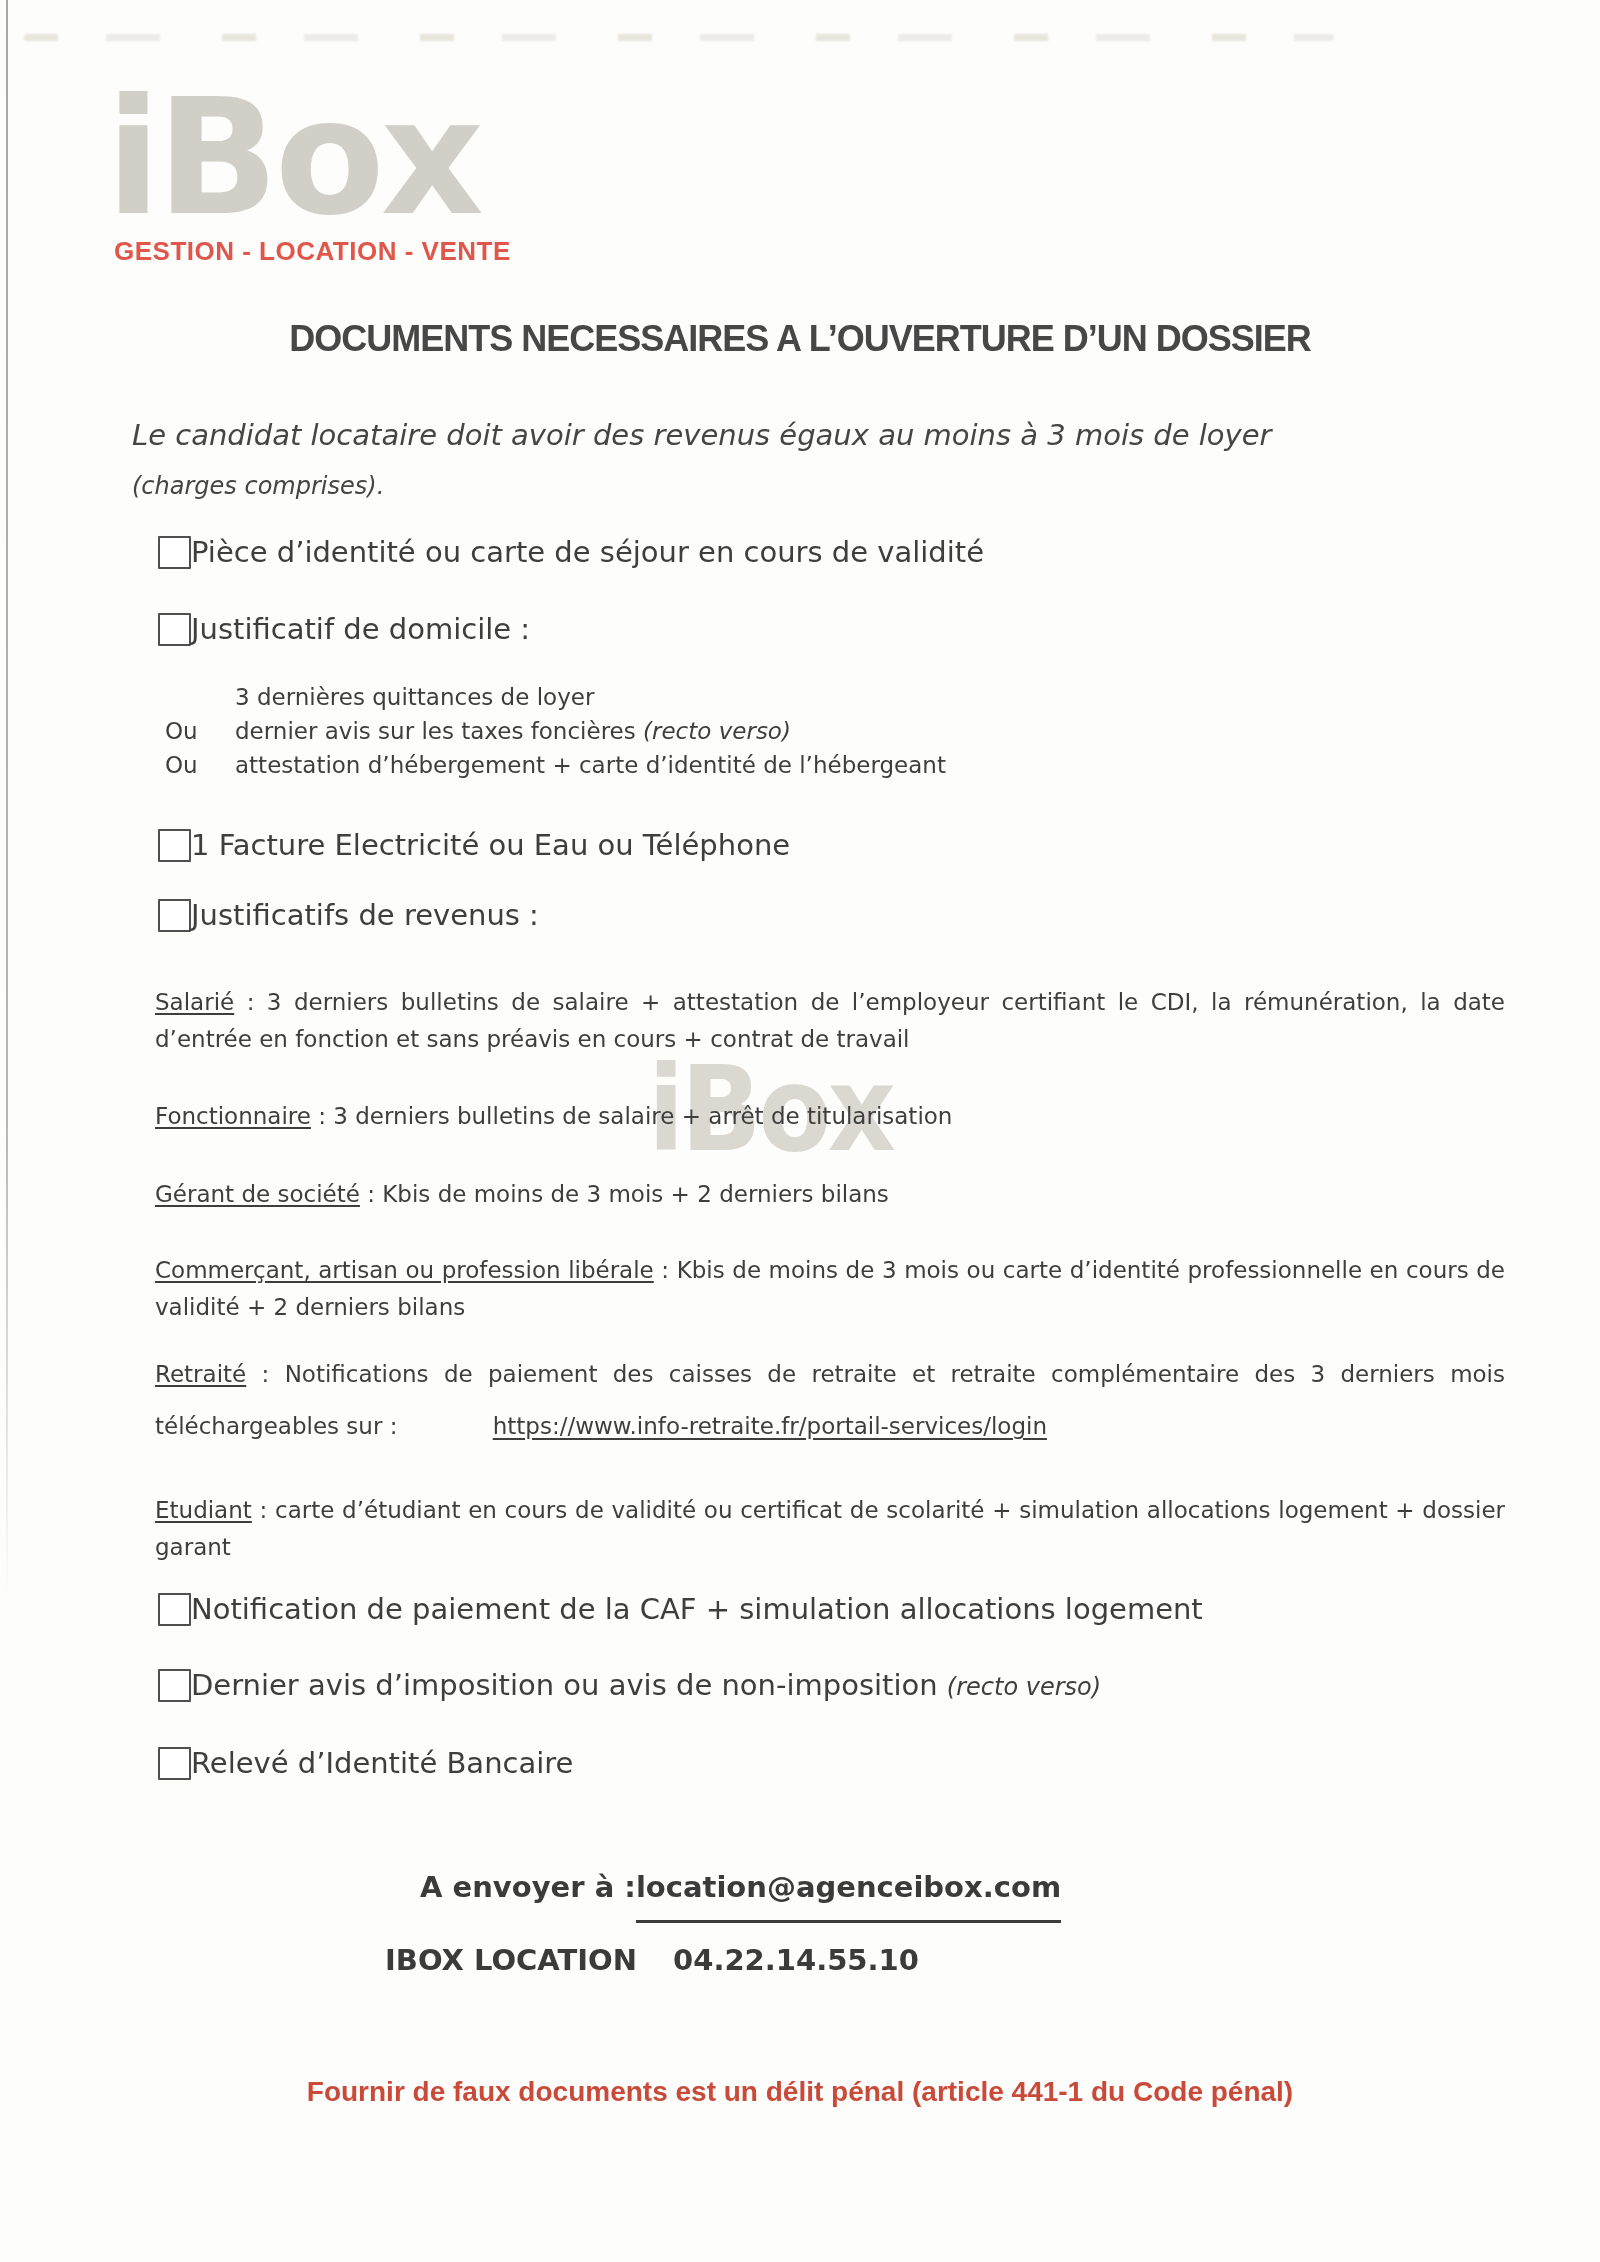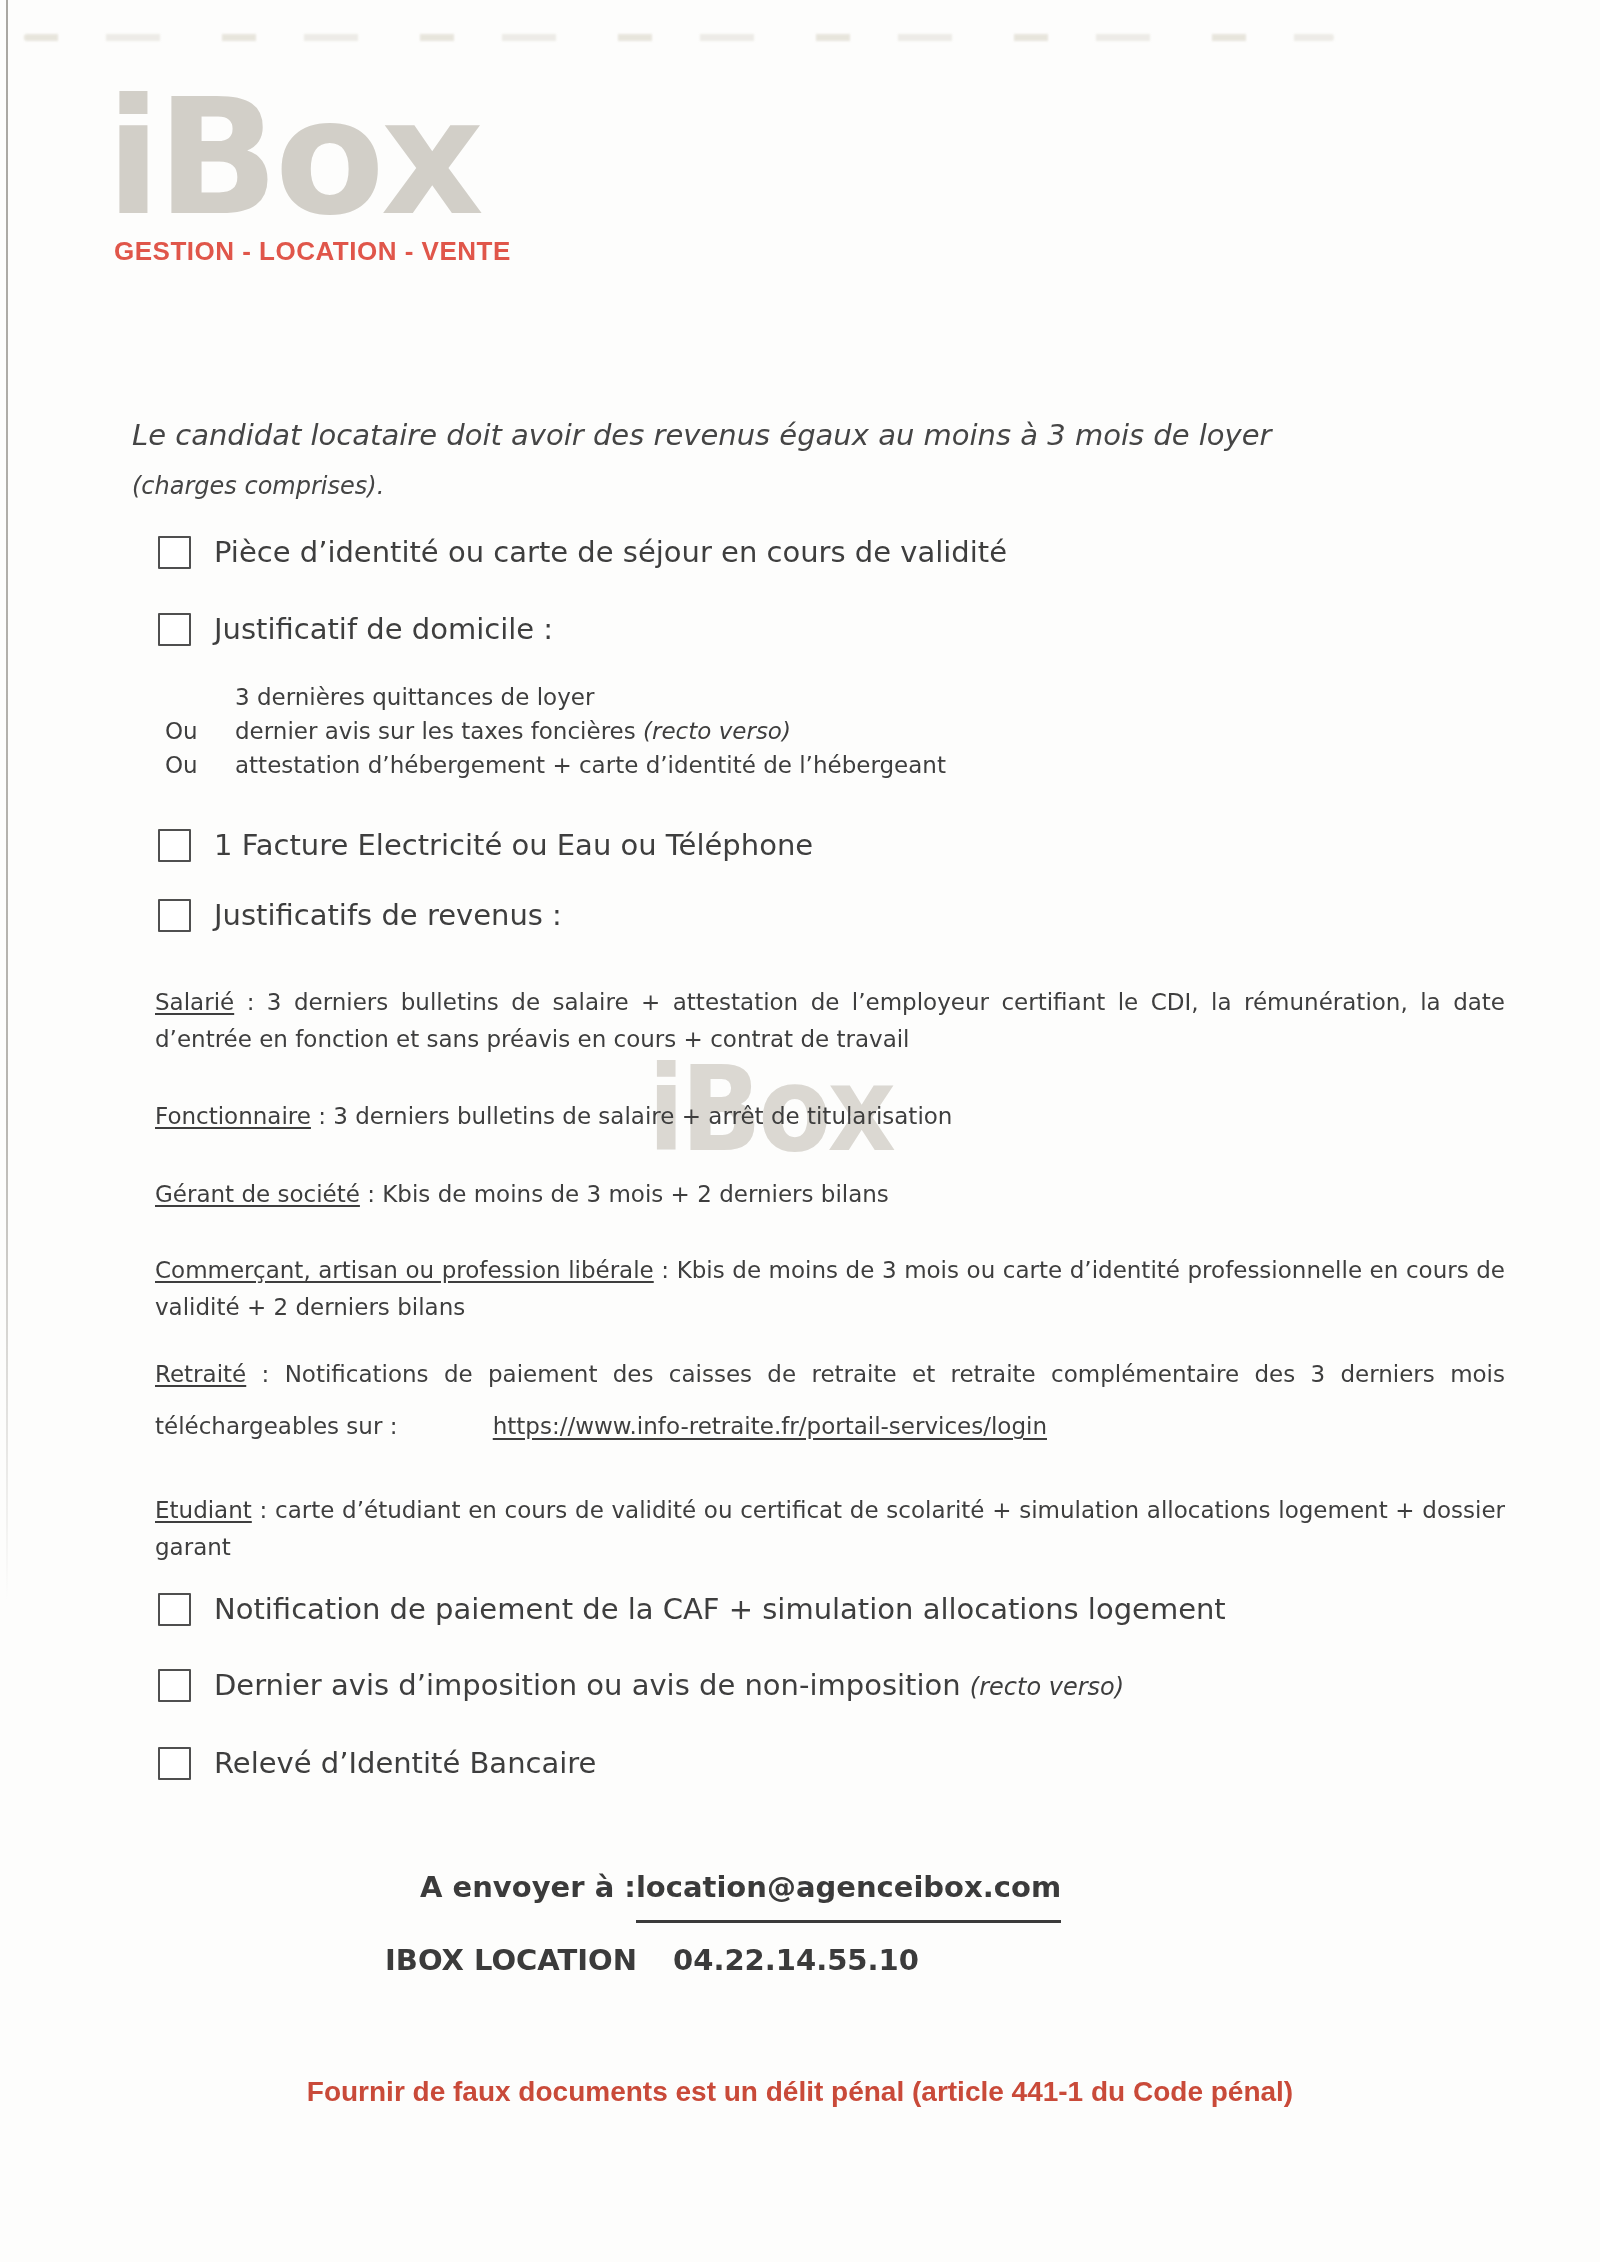--- a/index.html
+++ b/index.html
@@ -61,21 +61,21 @@
     position:absolute;left:132px;top:418px;z-index:1;
     font-size:29px;font-style:italic;color:#454545;
   }
   .intro2{
     position:absolute;left:132px;top:472px;z-index:1;
     font-size:24px;font-style:italic;color:#454545;
   }
   
   .check-row{
     position:absolute;left:158px;z-index:1;
-    display:flex;align-items:center;gap:23px;
+    display:flex;align-items:center;
   }
   .checkbox{
     width:33px;height:33px;flex:0 0 33px;
     border:2px solid #4f4f4f;border-radius:1px;background:#fff;
   }
   .check-label{font-size:29px;color:var(--text-gray);white-space:nowrap;}
   .small-italic{font-size:24px;font-style:italic;}
   
   .sub-options{position:absolute;left:165px;top:680px;z-index:1;font-size:23px;line-height:34px;}
   .sub-row{display:flex;}
@@ -119,20 +119,21 @@
 <div class="page">
 
   <div class="scan-smudge"></div>
   <div class="scan-edge"></div>
 
   <div class="watermark">iBox</div>
 
   <div class="logo">iBox</div>
   <div class="tagline">GESTION - LOCATION - VENTE</div>
 
+  <h1 class="title">DOCUMENTS NECESSAIRES A L’OUVERTURE D’UN DOSSIER</h1>
 
   <p class="intro1">Le candidat locataire doit avoir des revenus égaux au moins à 3 mois de loyer</p>
   <p class="intro2">(charges comprises).</p>
 
   <div class="check-row" style="top:535px">
     <span class="checkbox"></span>
     <span class="check-label">Pièce d’identité ou carte de séjour en cours de validité</span>
   </div>
 
   <div class="check-row" style="top:612px">

